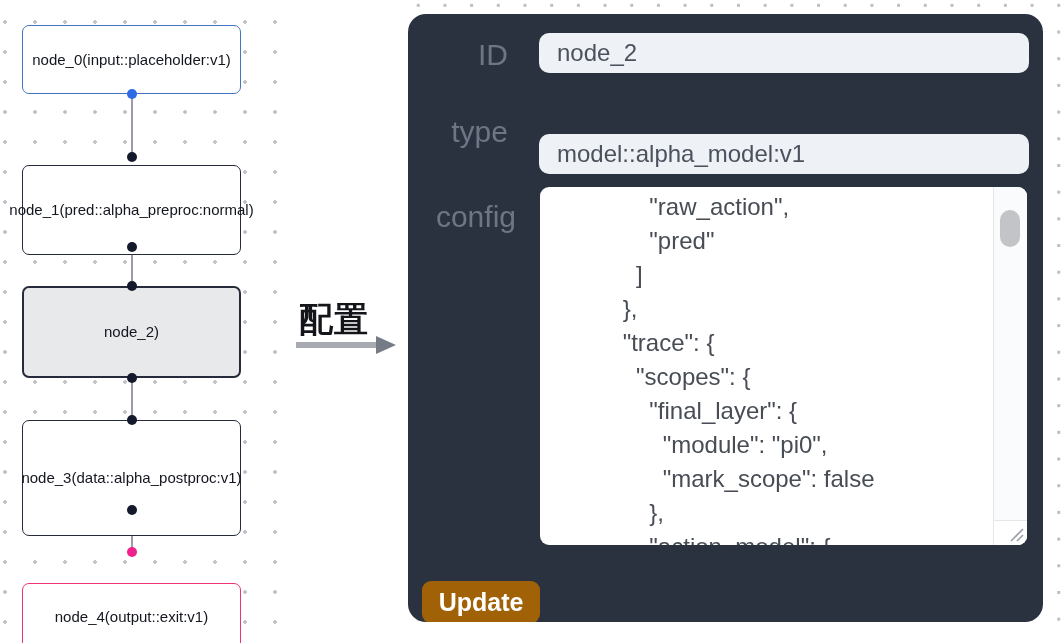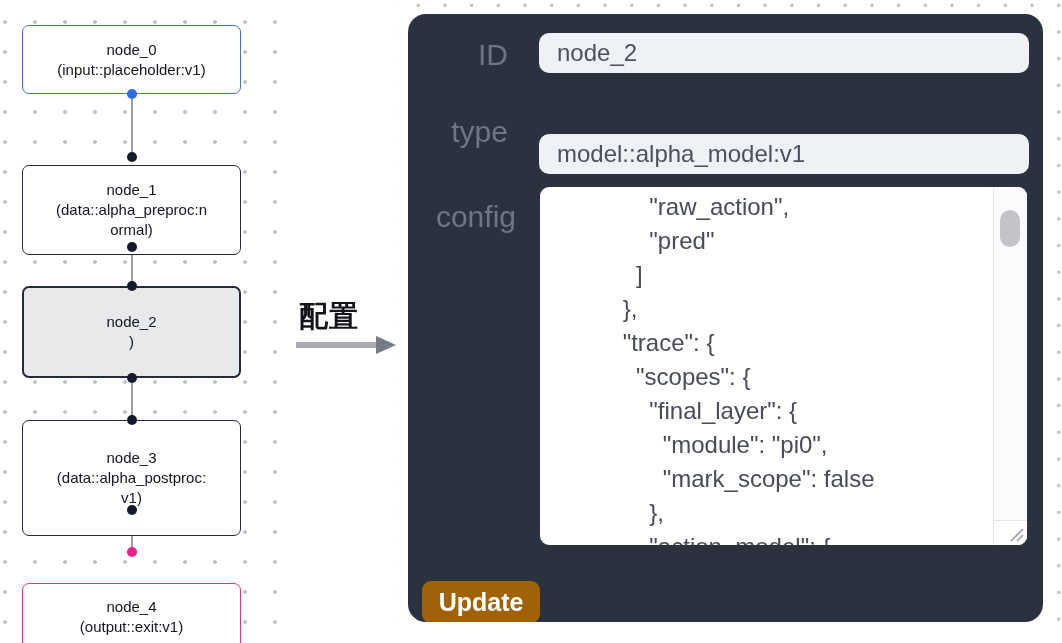--- a/index.html
+++ b/index.html
@@ -9,36 +9,36 @@
   
   .dots-left{position:absolute;left:0;top:0;width:285px;height:643px;
     background-image:radial-gradient(circle,rgba(120,126,140,.45) 1.6px,transparent 1.8px);
     background-size:30px 30px;background-position:-10px 7px;}
   .dots-right{position:absolute;left:393px;top:0;width:669px;height:643px;
     background-image:radial-gradient(circle,rgba(120,126,140,.5) 1.6px,transparent 1.8px);
     background-size:26.7px 26.7px;background-position:11.9px -8px;}
 
   
   .node{position:absolute;left:22px;width:219px;box-sizing:border-box;border-radius:7px;
-    background:#ffffff;display:flex;flex-direction:column;justify-content:center;align-items:center;
+    background:#ffffff;display:flex;justify-content:center;align-items:center;
     text-align:center;font-size:15px;line-height:20px;font-weight:500;color:#14161f;padding:17px 8px;}
   .node .nl{white-space:nowrap;}
   .n0{top:25px;height:69px;border:1.6px solid #4472c4;}
   .n1{top:157px;height:90px;border:1.6px solid #262b3b;margin-top:8px;}
   .n2{top:286px;height:92px;border:2.4px solid #262b3b;background:#e8e9eb;}
   .n3{top:420px;height:116px;border:1.6px solid #262b3b;}
   .n4{top:583px;height:68px;border:1.6px solid #ee3377;}
 
   .edge{position:absolute;left:130.5px;width:2px;background:#9b9fa5;}
   .handle{position:absolute;left:126.5px;width:10px;height:10px;border-radius:50%;background:#14192b;}
   .handle.blue{background:#2e6be5;}
   .handle.pink{background:#f0218c;}
 
   
-  .transition-label{position:absolute;left:299px;top:297px;font-size:29px;font-weight:600;color:#14151a;
+  .transition-label{position:absolute;left:299px;top:297px;font-size:34px;font-weight:600;color:#14151a;
     font-family:"Liberation Sans", sans-serif;letter-spacing:1px;}
   .transition-arrow{position:absolute;left:294px;top:334px;}
 
   
   .panel{position:absolute;left:408px;top:14px;width:635px;height:608px;background:#2a3240;
     border-radius:18px;overflow:hidden;}
   .field-label{position:absolute;width:100px;text-align:right;font-size:30px;color:#6e7685;}
   .lbl-id{top:24px;}
   .lbl-type{top:101px;}
   .lbl-config{top:186px;width:108px;}
@@ -75,21 +75,21 @@
   <div class="edge" style="top:247px;height:40px;"></div>
   <div class="edge" style="top:378px;height:43px;"></div>
   <div class="edge" style="top:510px;height:43px;"></div>
 
   <div class="node n0">
     <div class="nl">node_0</div>
     <div class="nl">(input::placeholder:v1)</div>
   </div>
   <div class="node n1">
     <div class="nl">node_1</div>
-    <div class="nl">(data::alpha_preproc:n</div>
+    <div class="nl">(pred::alpha_preproc:n</div>
     <div class="nl">ormal)</div>
   </div>
   <div class="node n2">
     <div class="nl">node_2</div>
     <div class="nl">)</div>
   </div>
   <div class="node n3">
     <div class="nl">node_3</div>
     <div class="nl">(data::alpha_postproc:</div>
     <div class="nl">v1)</div>

